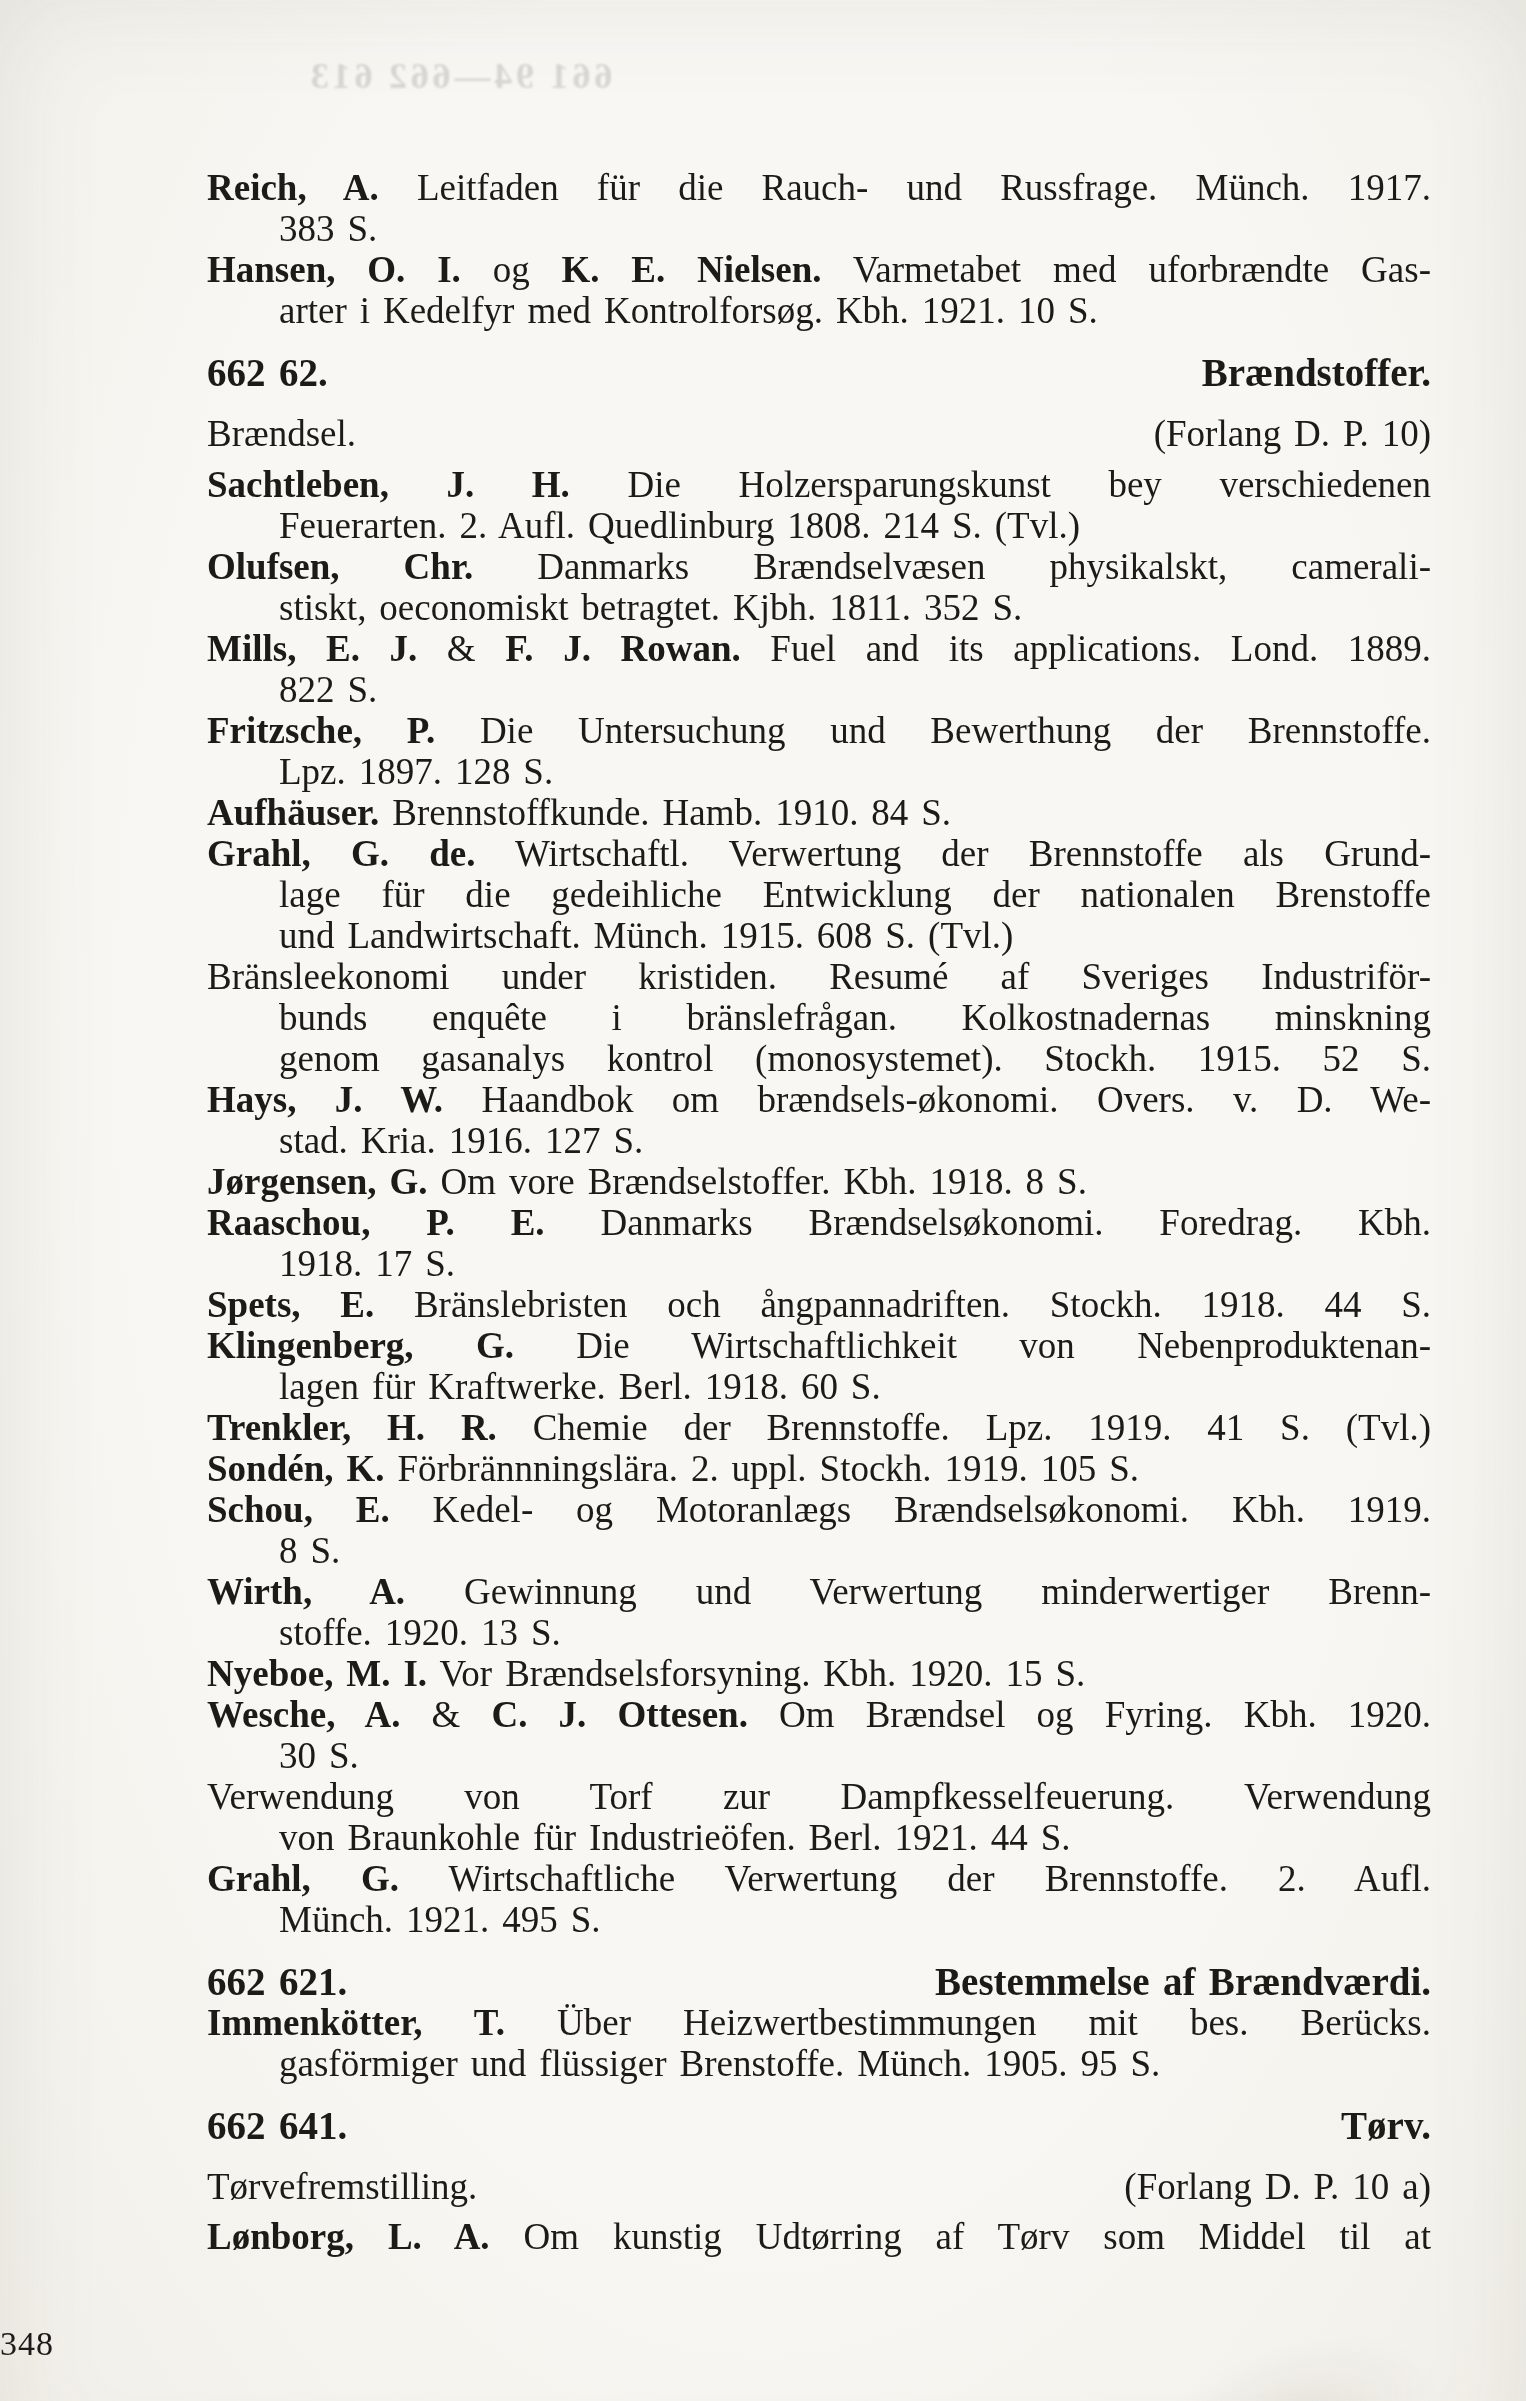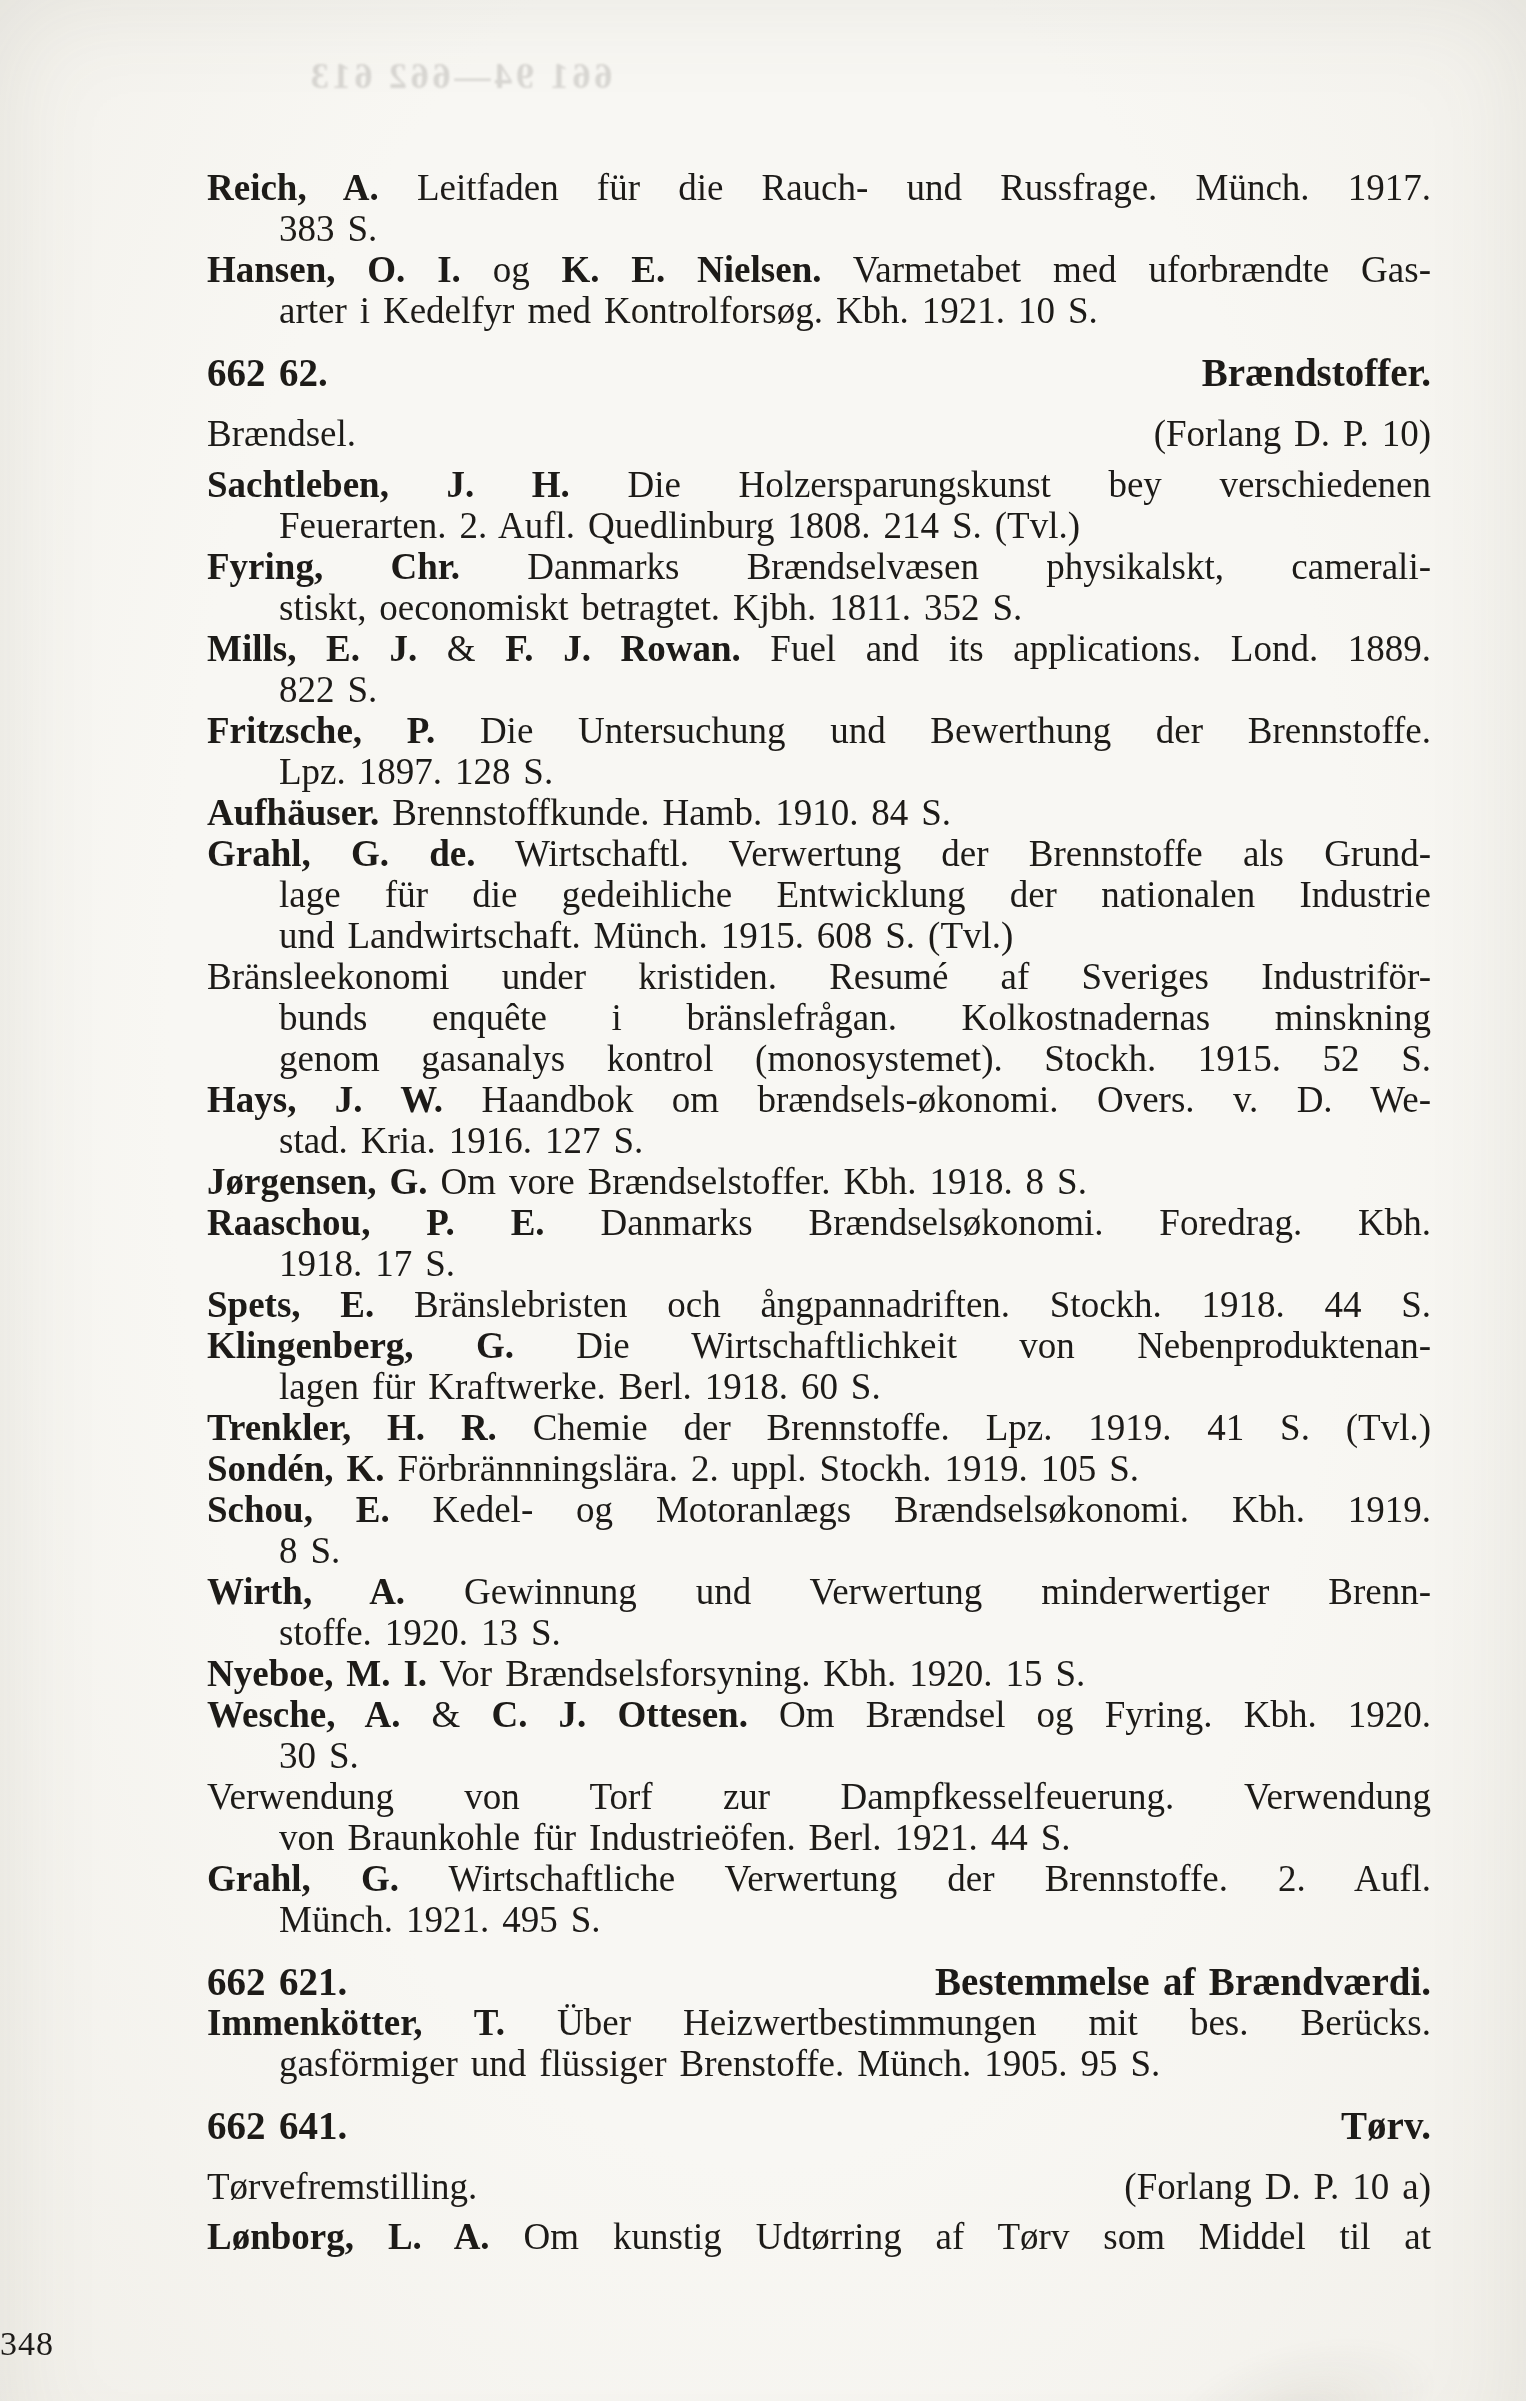--- a/index.html
+++ b/index.html
@@ -91,37 +91,37 @@
         </div>
         <div class="subline">
           <span>Brændsel.</span>
           <span>(Forlang D. P. 10)</span>
         </div>
         <div class="entry">
           <div class="line j"><span class="b">Sachtleben, J. H.</span><span> Die Holzersparungskunst bey verschiedenen</span></div>
           <div class="line cont"><span>Feuerarten. 2. Aufl. Quedlinburg 1808. 214 S. (Tvl.)</span></div>
         </div>
         <div class="entry">
-          <div class="line j"><span class="b">Fyring, Chr.</span><span> Danmarks Brændselvæsen physikalskt, camerali-</span></div>
+          <div class="line j"><span class="b">Olufsen, Chr.</span><span> Danmarks Brændselvæsen physikalskt, camerali-</span></div>
           <div class="line cont"><span>stiskt, oeconomiskt betragtet. Kjbh. 1811. 352 S.</span></div>
         </div>
         <div class="entry">
           <div class="line j"><span class="b">Mills, E. J.</span><span> &amp; </span><span class="b">F. J. Rowan.</span><span> Fuel and its applications. Lond. 1889.</span></div>
           <div class="line cont"><span>822 S.</span></div>
         </div>
         <div class="entry">
           <div class="line j"><span class="b">Fritzsche, P.</span><span> Die Untersuchung und Bewerthung der Brennstoffe.</span></div>
           <div class="line cont"><span>Lpz. 1897. 128 S.</span></div>
         </div>
         <div class="entry">
           <div class="line"><span class="b">Aufhäuser.</span><span> Brennstoffkunde. Hamb. 1910. 84 S.</span></div>
         </div>
         <div class="entry">
           <div class="line j"><span class="b">Grahl, G. de.</span><span> Wirtschaftl. Verwertung der Brennstoffe als Grund-</span></div>
-          <div class="line j cont"><span>lage für die gedeihliche Entwicklung der nationalen Industrie</span></div>
+          <div class="line j cont"><span>lage für die gedeihliche Entwicklung der nationalen Brenstoffe</span></div>
           <div class="line cont"><span>und Landwirtschaft. Münch. 1915. 608 S. (Tvl.)</span></div>
         </div>
         <div class="entry">
           <div class="line j"><span>Bränsleekonomi under kristiden. Resumé af Sveriges Industriför-</span></div>
           <div class="line j cont"><span>bunds enquête i bränslefrågan. Kolkostnadernas minskning</span></div>
           <div class="line j cont"><span>genom gasanalys kontrol (monosystemet). Stockh. 1915. 52 S.</span></div>
         </div>
         <div class="entry">
           <div class="line j"><span class="b">Hays, J. W.</span><span> Haandbok om brændsels-økonomi. Overs. v. D. We-</span></div>
           <div class="line cont"><span>stad. Kria. 1916. 127 S.</span></div>

